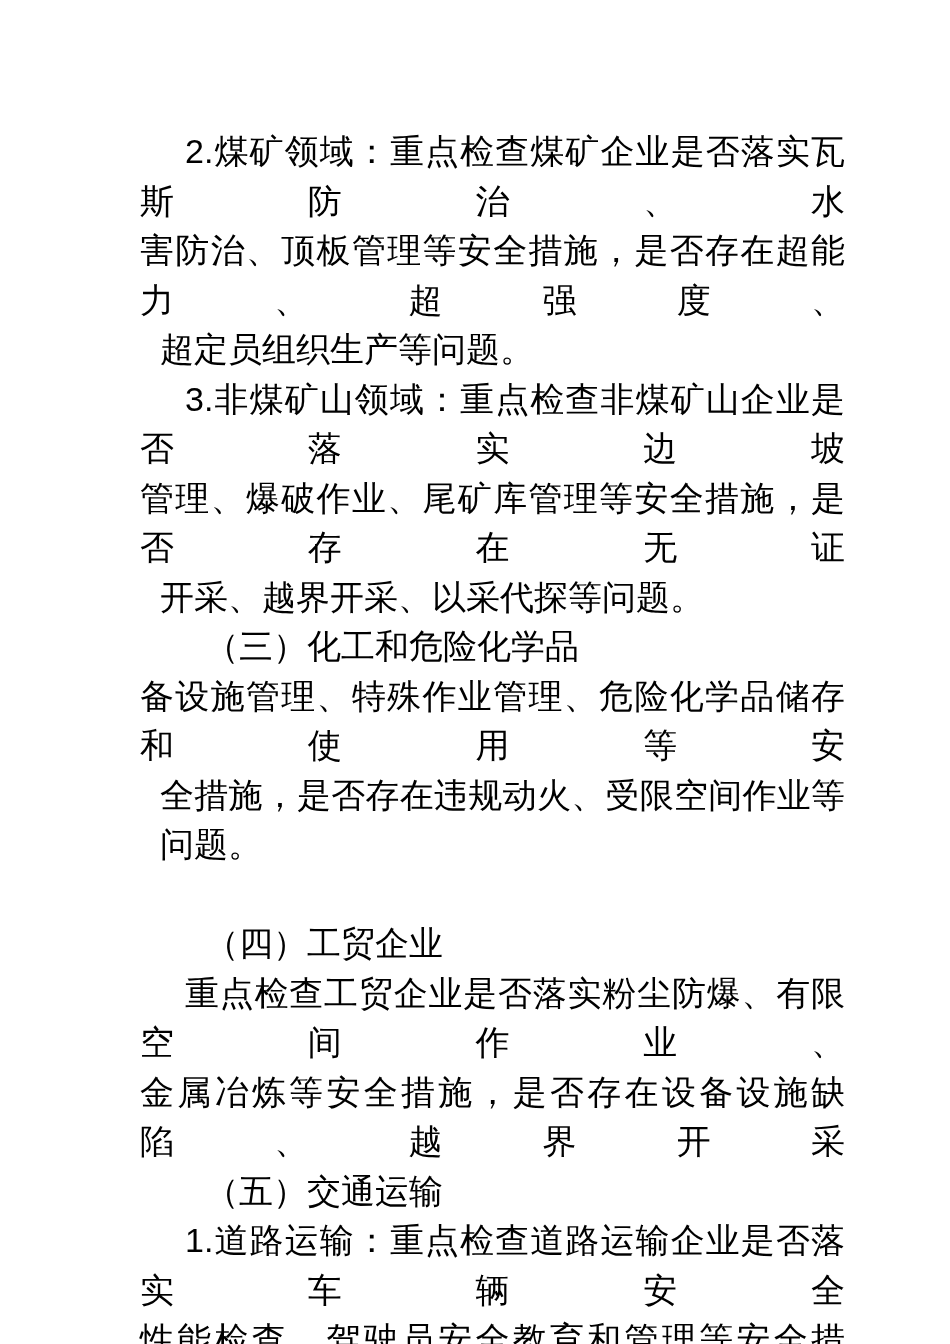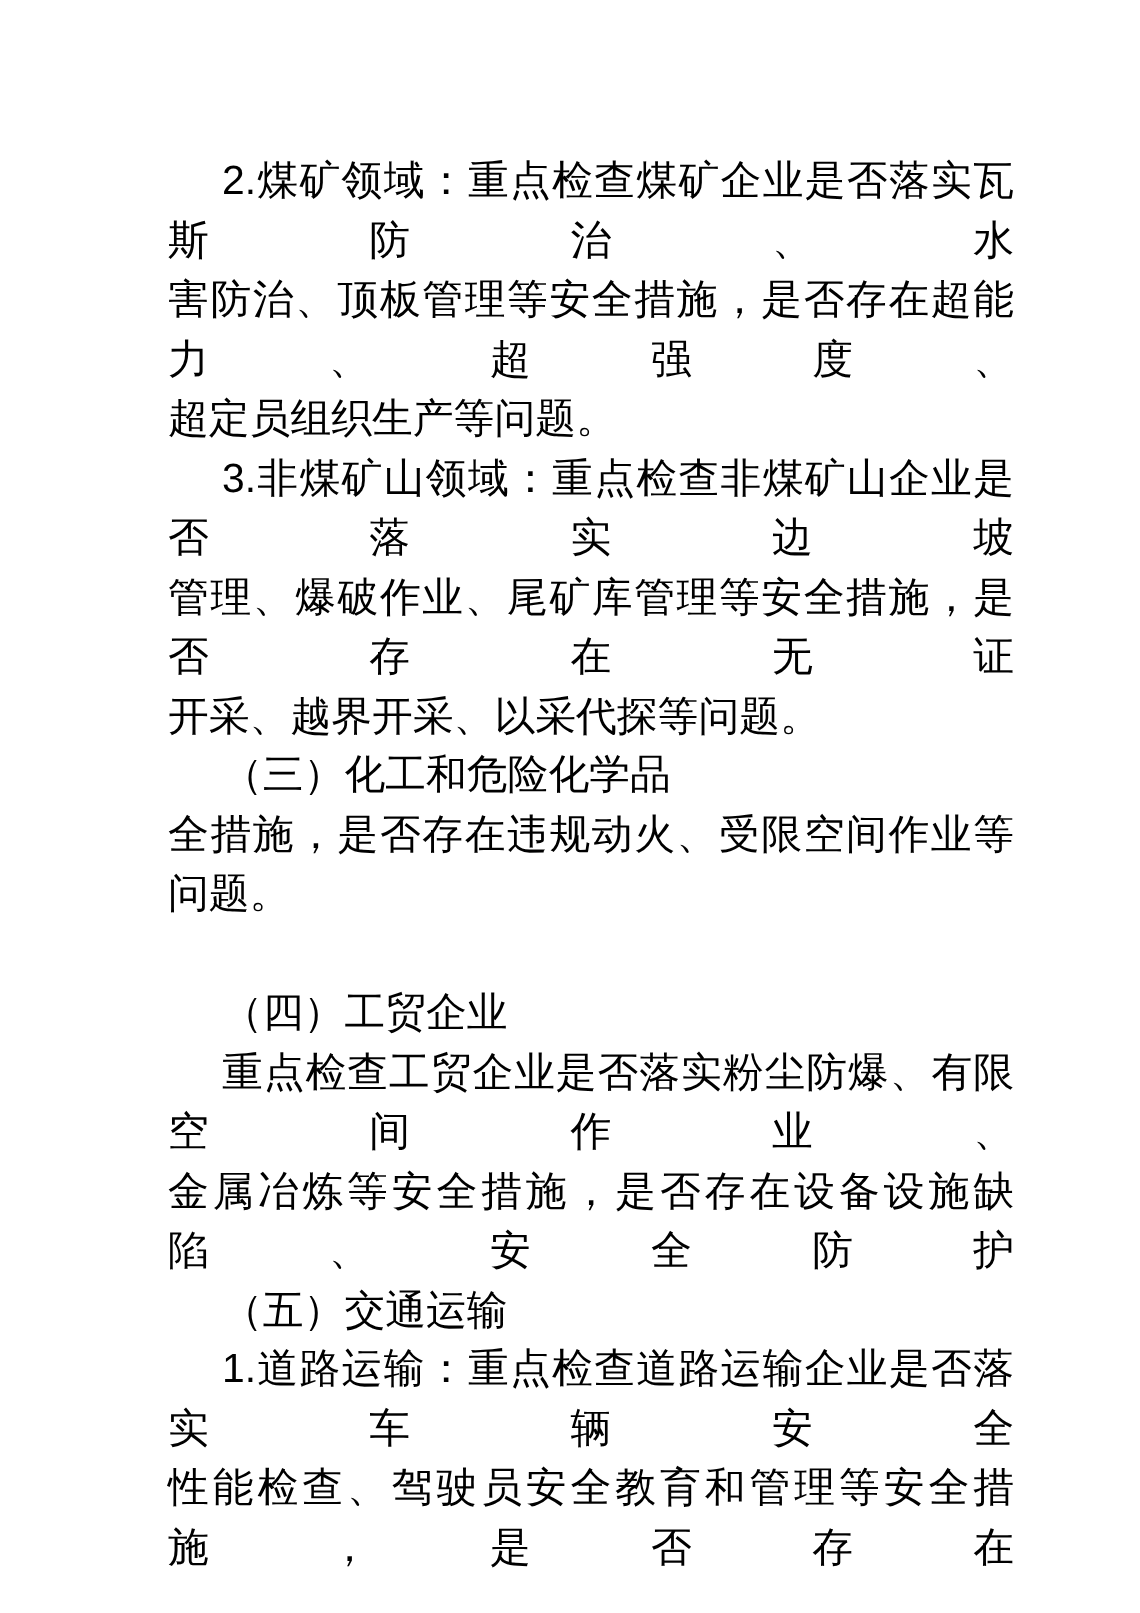--- a/index.html
+++ b/index.html
@@ -33,20 +33,21 @@
     display: block;
     text-align: justify;
     text-align-last: justify;
     text-justify: inter-character;
   }
   .line.first {
     text-indent: 45px;
   }
   .line.last {
     text-align-last: left;
+    margin-left: 20px;
   }
   .heading .line {
     text-align: center;
     text-align-last: left;
   }
   .blank {
     height: 49.5px;
   }
 </style>
 </head>
@@ -61,29 +62,30 @@
       </p>
       <p class="block paragraph">
         <span class="line first">3.非煤矿山领域：重点检查非煤矿山企业是否落实边坡</span>
         <span class="line">管理、爆破作业、尾矿库管理等安全措施，是否存在无证</span>
         <span class="line last">开采、越界开采、以采代探等问题。</span>
       </p>
       <p class="block heading">
         <span class="line first last">（三）化工和危险化学品</span>
       </p>
       <p class="block paragraph">
+        <span class="line">备设施管理、特殊作业管理、危险化学品储存和使用等安</span>
         <span class="line last">全措施，是否存在违规动火、受限空间作业等问题。</span>
       </p>
       <p class="block blank">&nbsp;</p>
       <p class="block heading">
         <span class="line first last">（四）工贸企业</span>
       </p>
       <p class="block paragraph">
         <span class="line first">重点检查工贸企业是否落实粉尘防爆、有限空间作业、</span>
-        <span class="line">金属冶炼等安全措施，是否存在设备设施缺陷、安全防护</span>
+        <span class="line">金属冶炼等安全措施，是否存在设备设施缺陷、越界开采</span>
       </p>
       <p class="block heading">
         <span class="line first last">（五）交通运输</span>
       </p>
       <p class="block paragraph">
         <span class="line first">1.道路运输：重点检查道路运输企业是否落实车辆安全</span>
         <span class="line">性能检查、驾驶员安全教育和管理等安全措施，是否存在</span>
       </p>
     </div>
 </div>

